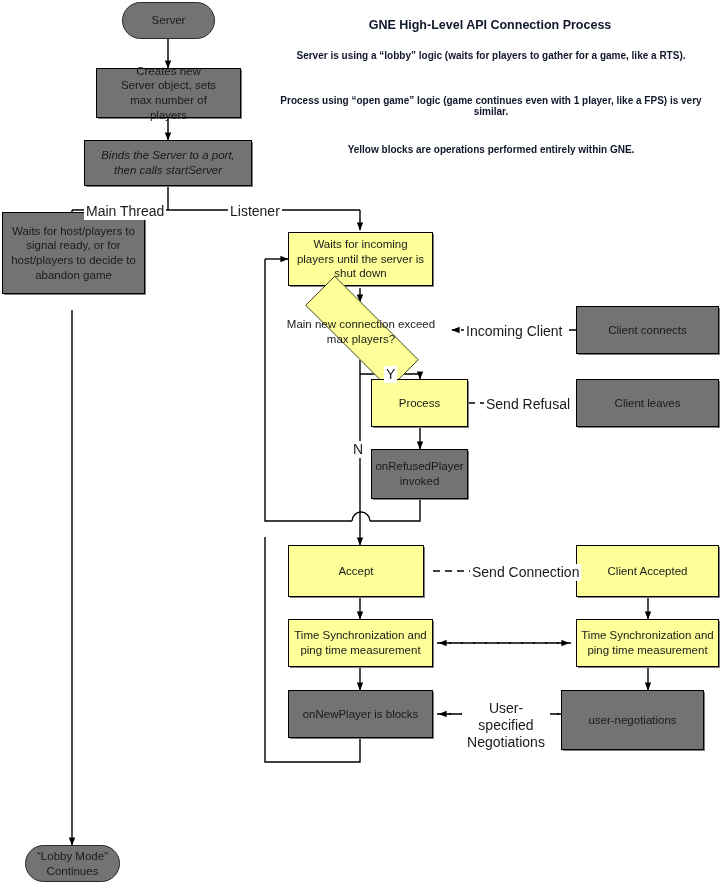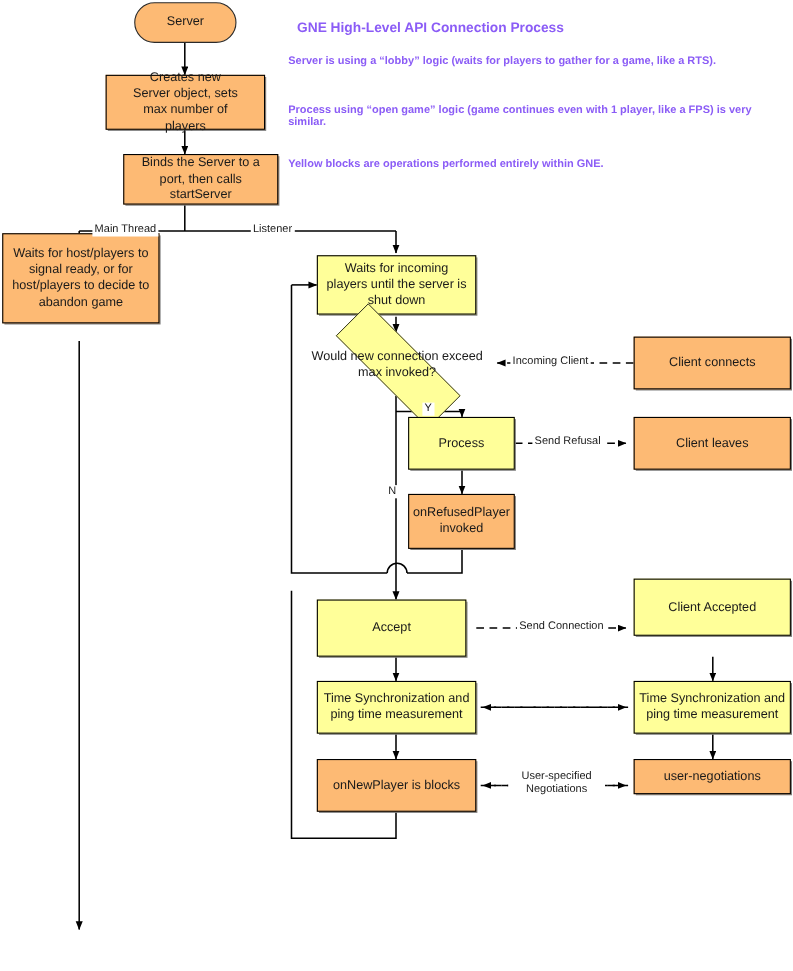--- a/index.html
+++ b/index.html
@@ -1,33 +1,33 @@
 <!DOCTYPE html>
 <html><head>
 <meta charset="utf-8">
 <style>
   html,body{margin:0;padding:0;background:#ffffff;}
   body{font-family:"Liberation Sans","DejaVu Sans",sans-serif;}
   #stage{position:relative;width:721px;height:883px;background:#fff;overflow:hidden;}
   #svg-layer{position:absolute;left:0;top:0;width:721px;height:883px;}
   .node{position:absolute;box-sizing:border-box;display:flex;align-items:center;
         justify-content:center;text-align:center;font-size:11.5px;color:#1a1a1a;
-        line-height:1.28;border:1px solid #000;background:#fdba74;
+        line-height:1.28;border:1px solid #000;background:#737373;
         box-shadow:1.5px 1.5px 0 -0.5px #808080;}
   .node.yellow{background:#ffff99;}
   .node.term{border-radius:22px;box-shadow:none;border:1px solid #2a2a2a;}
   .diamond{position:absolute;display:flex;align-items:center;justify-content:center;
            text-align:center;font-size:11.5px;color:#1a1a1a;line-height:1.3;}
   .diamond .dshape{position:absolute;left:0;top:0;width:100%;height:100%;
            background:#ffff99;border:1px solid #000;
            transform:rotate(45deg) scale(0.707);transform-origin:center center;}
   .diamond .dtext{position:relative;z-index:2;width:175px;}
-  .edge-label{position:absolute;font-size:10px;color:#1a1a1a;background:#fff;
+  .edge-label{position:absolute;font-size:14px;color:#1a1a1a;background:#fff;
               padding:0 2px;white-space:nowrap;line-height:1.2;text-align:center;}
-  .title-block{position:absolute;font-weight:bold;color:#8b5cf6;}
+  .title-block{position:absolute;text-align:center;font-weight:bold;color:#0f172a;}
   .t-main{font-size:12.5px;}
   .t-sub{font-size:10px;}
 </style>
 </head>
 <body>
 
 <div id="stage">
 
   <svg id="svg-layer" viewBox="0 0 721 883" xmlns="http://www.w3.org/2000/svg">
     <defs>
@@ -97,51 +97,52 @@
 
   <div class="title-block t-main" style="left:270px;top:18px;width:440px;">GNE High-Level API Connection Process</div>
   <div class="title-block t-sub" style="left:262px;top:50px;width:458px;">Server is using a “lobby” logic (waits for players to gather for a game, like a RTS).</div>
   <div class="title-block t-sub" style="left:262px;top:95px;width:458px;">Process using “open game” logic (game continues even with 1 player, like a FPS) is very similar.</div>
   <div class="title-block t-sub" style="left:262px;top:144px;width:458px;">Yellow blocks are operations performed entirely within GNE.</div>
 
   <div class="node term" style="left:122px;top:2px;width:93px;height:37px;">Server</div>
 
   <div class="node" style="left:96px;top:68px;width:145px;height:50px;padding:0 22px;">Creates new Server object, sets max number of players</div>
 
-  <div class="node" style="left:112px;top:140px;width:141px;height:46px;padding:0 6px;">Binds the Server to a port, then calls startServer</div>
+  <div class="node" style="left:84px;top:140px;width:168px;height:46px;padding:0 6px;font-style:italic;">Binds the Server to a port, then calls startServer</div>
 
   <div class="node" style="left:2px;top:212px;width:143px;height:82px;padding:0 5px;">Waits for host/players to signal ready, or for host/players to decide to abandon game</div>
 
+  <div class="node term" style="left:25px;top:845px;width:95px;height:37px;">“Lobby Mode” Continues</div>
 
   <div class="node yellow" style="left:288px;top:232px;width:145px;height:54px;padding:0 5px;">Waits for incoming players until the server is shut down</div>
 
   <div class="diamond" style="left:278px;top:303px;width:166px;height:57px;">
     <div class="dshape"></div>
-    <div class="dtext">Would new connection exceed max invoked?</div>
+    <div class="dtext">Main new connection exceed max players?</div>
   </div>
 
   <div class="node yellow" style="left:371px;top:379px;width:97px;height:48px;">Process</div>
 
   <div class="node" style="left:371px;top:449px;width:97px;height:50px;padding:0 4px;">onRefusedPlayer invoked</div>
 
   <div class="node yellow" style="left:288px;top:545px;width:136px;height:52px;">Accept</div>
 
   <div class="node yellow" style="left:288px;top:619px;width:145px;height:48px;padding:0 4px;">Time Synchronization and ping time measurement</div>
 
   <div class="node" style="left:288px;top:690px;width:145px;height:48px;padding:0 4px;">onNewPlayer is blocks</div>
 
   <div class="node" style="left:576px;top:306px;width:143px;height:48px;">Client connects</div>
 
   <div class="node" style="left:576px;top:379px;width:143px;height:48px;">Client leaves</div>
 
-  <div class="node yellow" style="left:576px;top:526px;width:143px;height:52px;">Client Accepted</div>
+  <div class="node yellow" style="left:576px;top:545px;width:143px;height:52px;">Client Accepted</div>
 
   <div class="node yellow" style="left:576px;top:619px;width:143px;height:48px;padding:0 4px;">Time Synchronization and ping time measurement</div>
 
-  <div class="node" style="left:576px;top:690px;width:143px;height:32px;text-align:right;">user-negotiations</div>
+  <div class="node" style="left:561px;top:690px;width:143px;height:60px;text-align:right;">user-negotiations</div>
 
   <div class="edge-label" style="left:84px;top:203px;">Main Thread</div>
 
   <div class="edge-label" style="left:228px;top:203px;">Listener</div>
 
   <div class="edge-label" style="left:464px;top:323px;">Incoming Client</div>
 
   <div class="edge-label" style="left:384px;top:366px;">Y</div>
 
   <div class="edge-label" style="left:351px;top:441px;">N</div>

